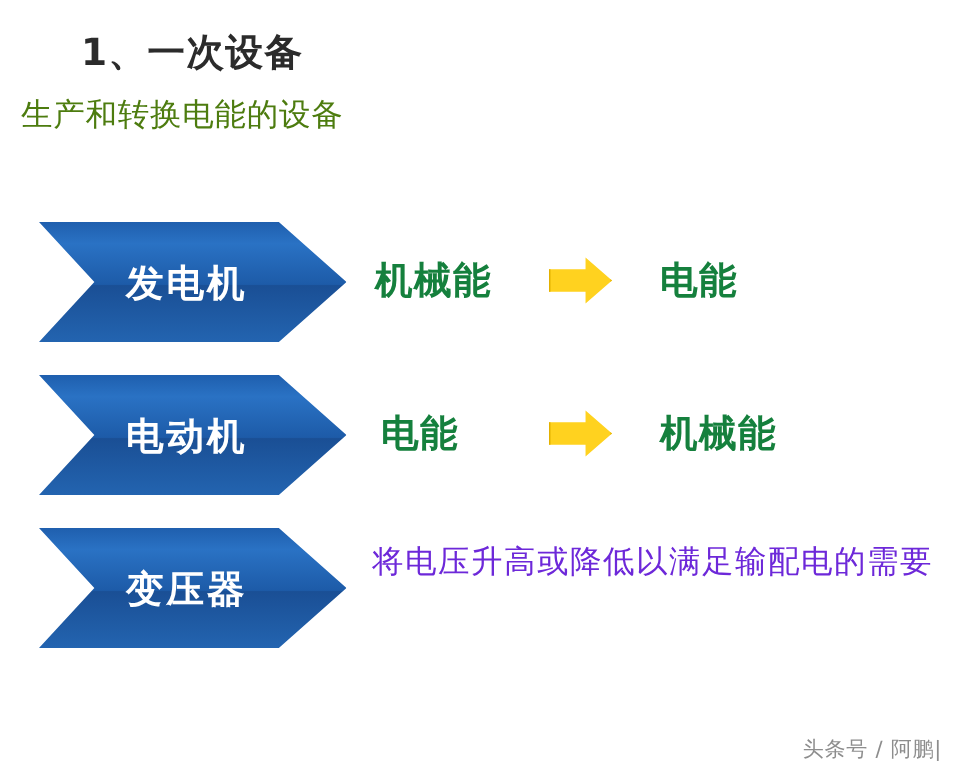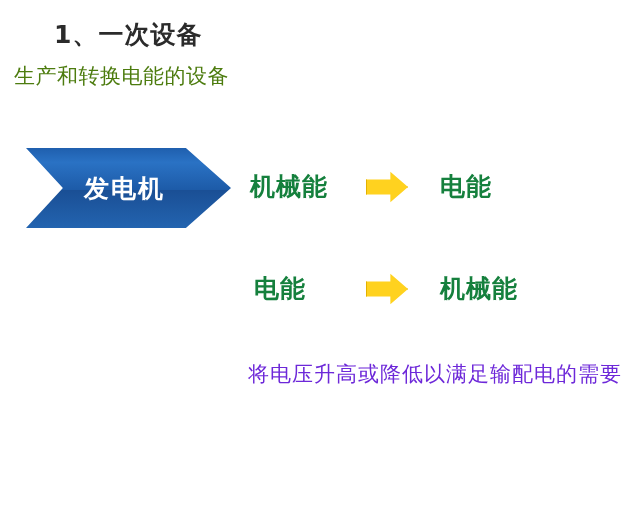--- a/index.html
+++ b/index.html
@@ -146,23 +146,30 @@
   <div class="row row-1">
     <div class="chevron">
       <span class="chevron-label">发电机</span>
     </div>
     <div class="term term-left-1">机械能</div>
     <div class="yarrow yarrow-1"></div>
     <div class="term term-right-1">电能</div>
   </div>
 
   <div class="row row-2">
+    <div class="chevron">
+      <span class="chevron-label">电动机</span>
+    </div>
     <div class="term term-left-2">电能</div>
     <div class="yarrow yarrow-2"></div>
     <div class="term term-right-2">机械能</div>
   </div>
 
   <div class="row row-3">
+    <div class="chevron">
+      <span class="chevron-label">变压器</span>
+    </div>
     <div class="desc">将电压升高或降低以满足输配电的需要</div>
   </div>
 
+  <div class="watermark">头条号 / 阿鹏|</div>
 
 </div>
 
 </body></html>

